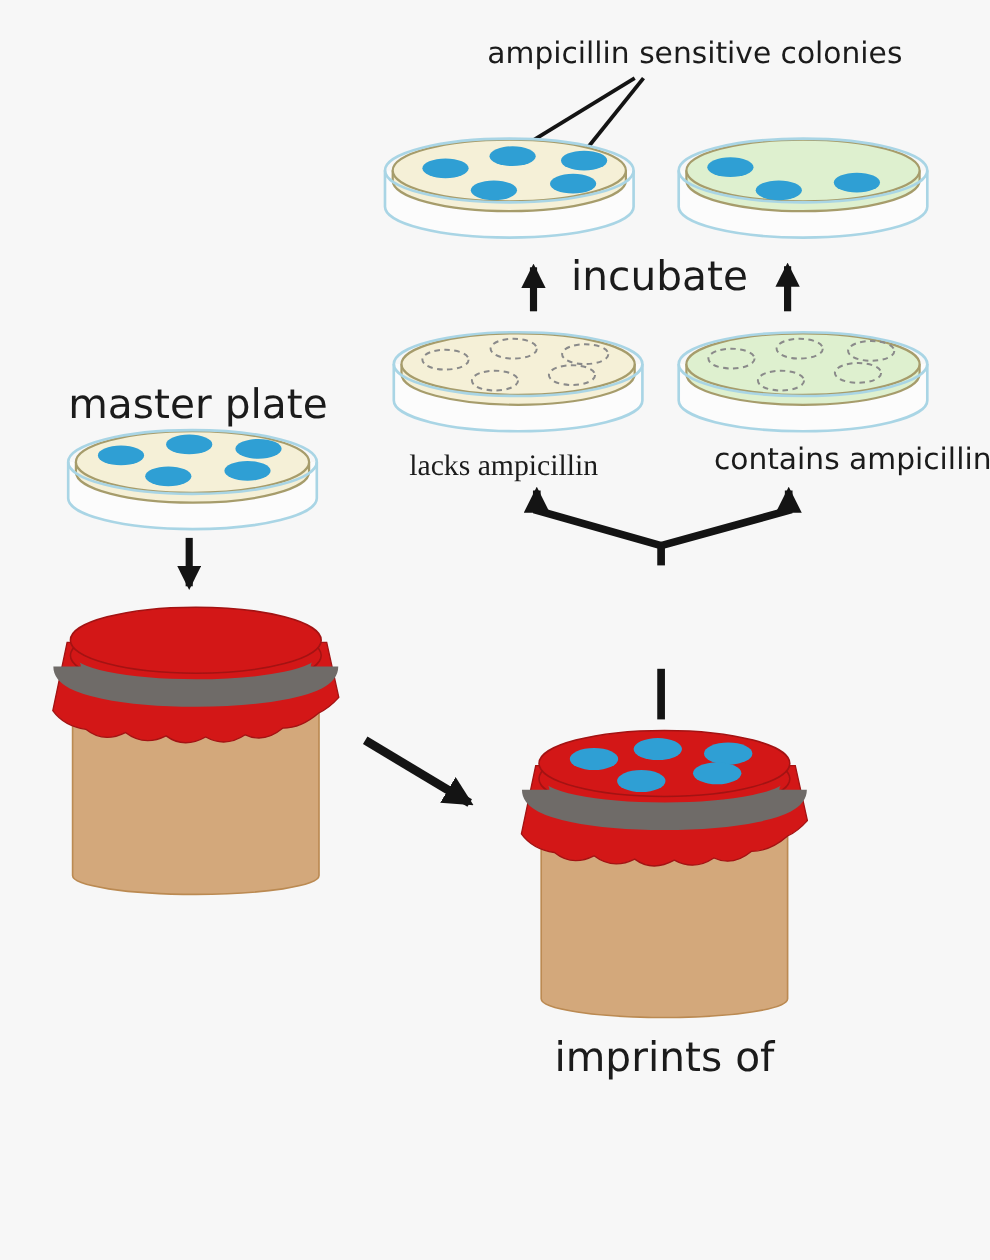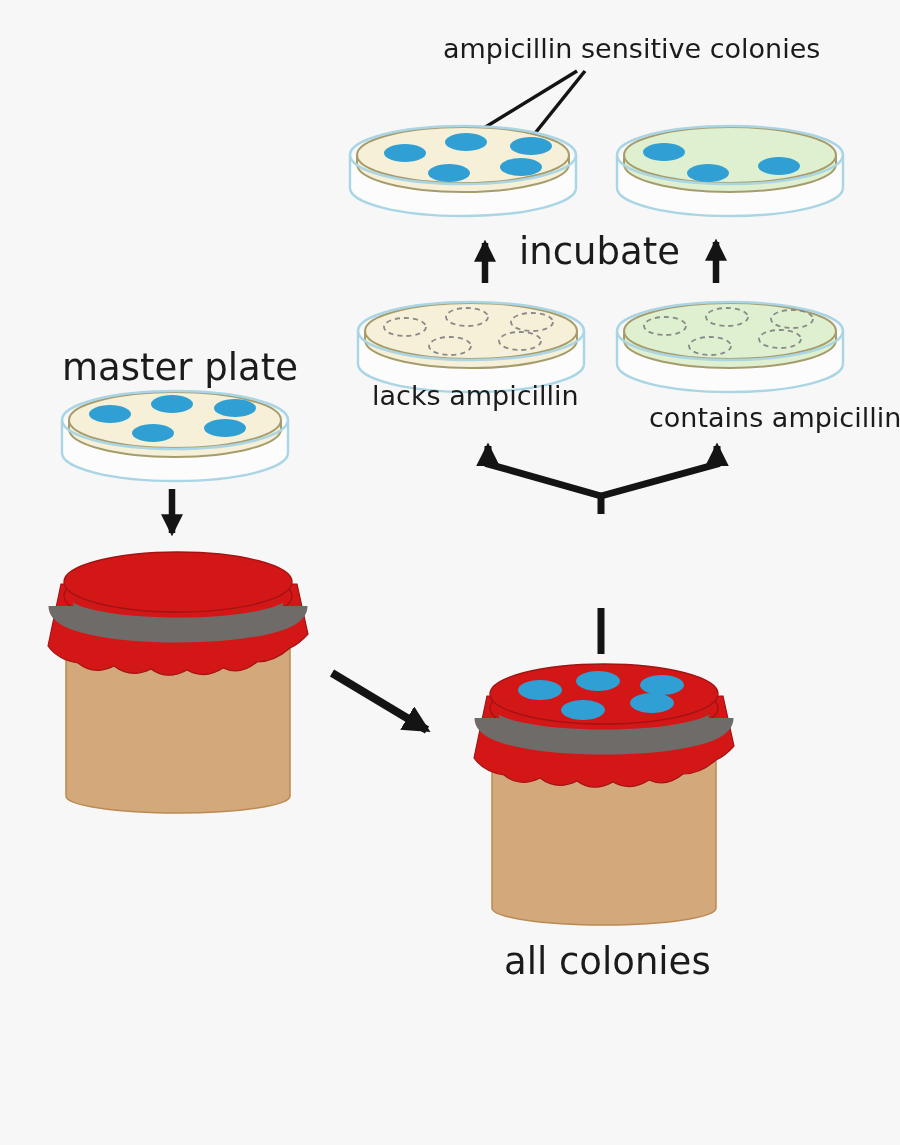--- a/index.html
+++ b/index.html
@@ -154,19 +154,19 @@
         <ellipse class="colony" cx="662" cy="685" rx="22" ry="10"></ellipse>
         <ellipse class="colony" cx="583" cy="710" rx="22" ry="10"></ellipse>
         <ellipse class="colony" cx="652" cy="703" rx="22" ry="10"></ellipse>
       </g>
     </g>
   </svg>
 
   <div class="lbl lbl-sm" style="left:443px;top:33px;">ampicillin sensitive colonies</div>
   <div class="lbl lbl-lg" style="left:519px;top:229px;">incubate</div>
   <div class="lbl lbl-lg" style="left:62px;top:313px;margin-top:32px;">master plate</div>
-  <div class="lbl lbl-sm" style="left:372px;top:380px;">lacks ampicillin</div>
+  <div class="lbl lbl-sm" style="left:372px;top:408px;font-family:Liberation Serif, serif;">lacks ampicillin</div>
   <div class="lbl lbl-sm" style="left:609px;top:402px;margin-left:40px;">contains ampicillin</div>
   <div class="lbl lbl-lg" style="left:504px;top:939px;">
-    <div>all colonies</div>
+    <div>imprints of</div>
   </div>
 
 </div>
 
 </body></html>

